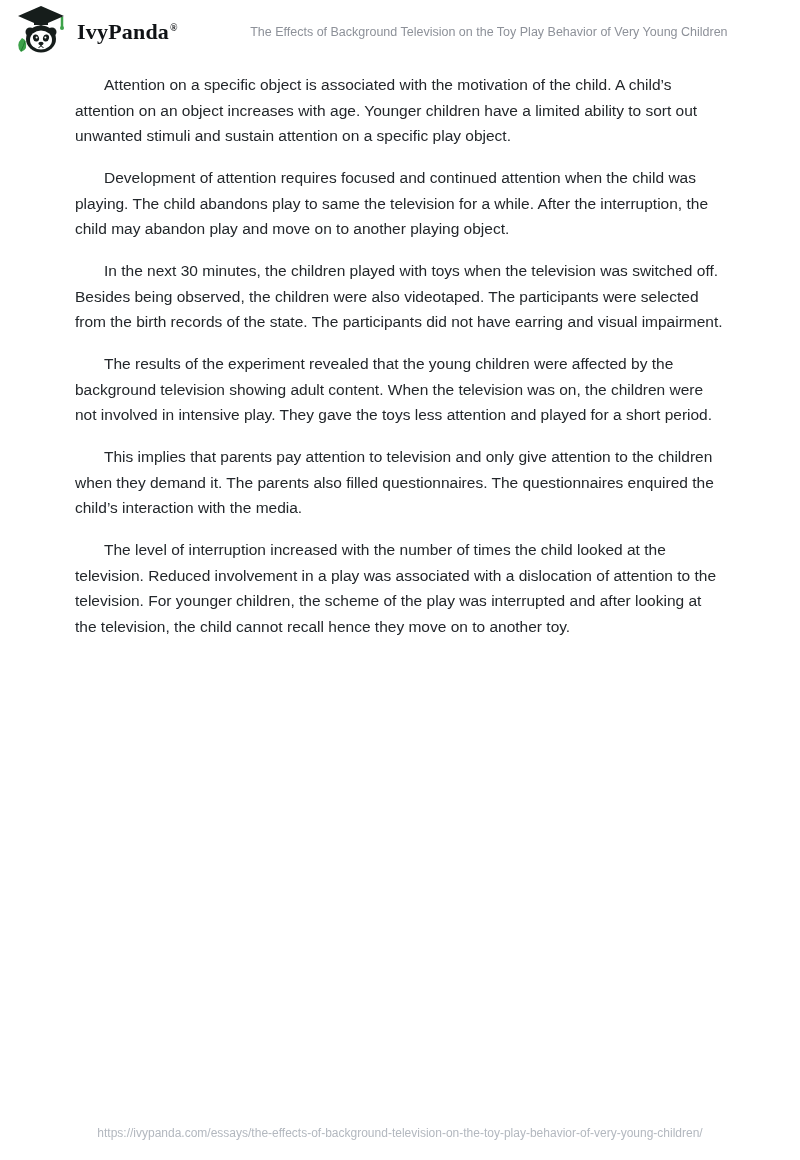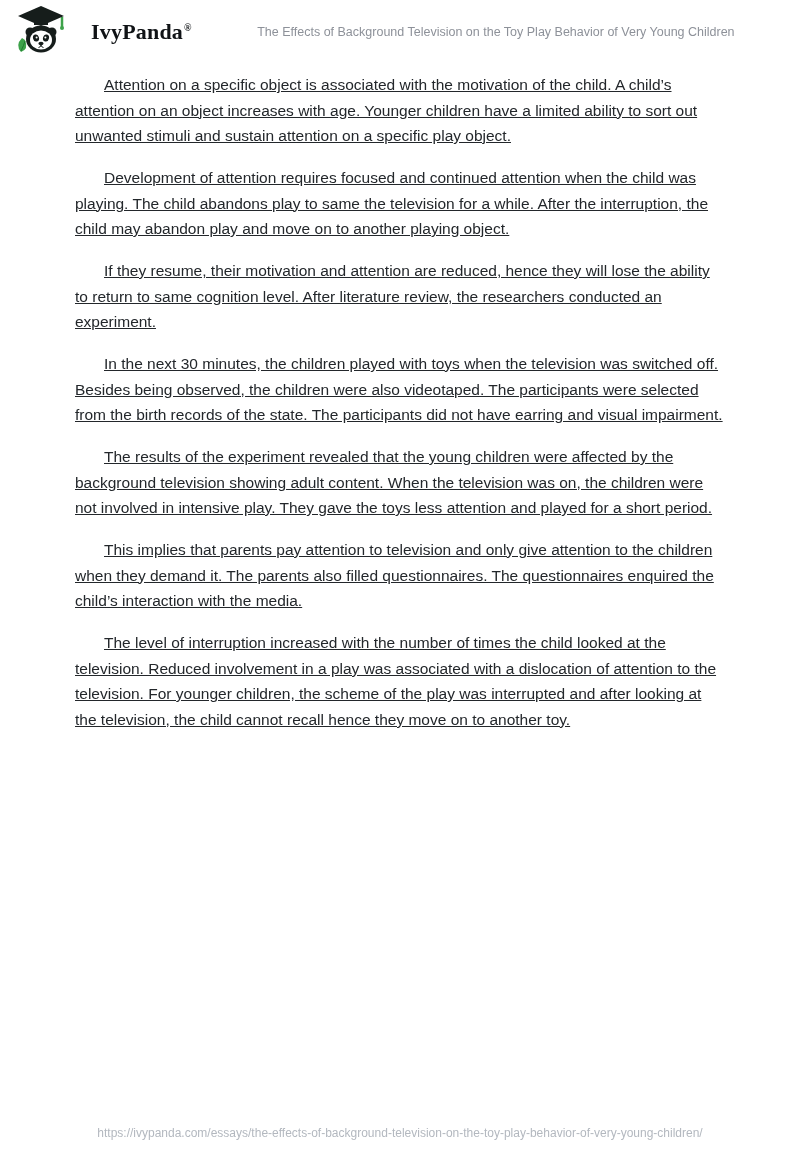--- a/index.html
+++ b/index.html
@@ -14,21 +14,21 @@
   }
   .header {
     display: flex;
     align-items: center;
     height: 64px;
     padding: 8px 30px 8px 14px;
   }
   .brand {
     display: flex;
     align-items: center;
-    gap: 23px;
+    gap: 9px;
     cursor: pointer;
   }
   .logo-icon { display: block; }
   .brand-name {
     font-family: "Liberation Serif", serif;
     font-weight: bold;
     font-size: 22px;
     color: #101316;
     letter-spacing: 0.2px;
     white-space: nowrap;
@@ -44,21 +44,20 @@
   .doc-title {
     flex: 1;
     text-align: center;
     padding-left: 30px;
     font-size: 12.5px;
     color: #8d9199;
     line-height: 1.3;
   }
   .article {
     padding: 8px 76px 0 75px;
-    text-decoration: underline;
   }
   .article p {
     font-size: 15.5px;
     line-height: 25.5px;
     color: #23272b;
     text-indent: 29px;
     margin-bottom: 16.5px;
     text-align: left;
   }
   .footer {
@@ -101,20 +100,19 @@
       </svg>
     </span>
     <span class="brand-name"><span>IvyPanda</span><span class="brand-reg">®</span></span>
   </div>
   <div class="doc-title">The Effects of Background Television on the Toy Play Behavior of Very Young Children</div>
 </div>
 
 <div class="article">
     <p>Attention on a specific object is associated with the motivation of the child. A child’s attention on an object increases with age. Younger children have a limited ability to sort out unwanted stimuli and sustain attention on a specific play object.</p>
     <p>Development of attention requires focused and continued attention when the child was playing. The child abandons play to same the television for a while. After the interruption, the child may abandon play and move on to another playing object.</p>
-    <p>If they resume, their motivation and attention are reduced, hence they will lose the ability to return to same cognition level. After literature review, the researchers conducted an experiment.</p>
     <p>In the next 30 minutes, the children played with toys when the television was switched off. Besides being observed, the children were also videotaped. The participants were selected from the birth records of the state. The participants did not have earring and visual impairment.</p>
     <p>The results of the experiment revealed that the young children were affected by the background television showing adult content. When the television was on, the children were not involved in intensive play. They gave the toys less attention and played for a short period.</p>
     <p>This implies that parents pay attention to television and only give attention to the children when they demand it. The parents also filled questionnaires. The questionnaires enquired the child’s interaction with the media.</p>
     <p>The level of interruption increased with the number of times the child looked at the television. Reduced involvement in a play was associated with a dislocation of attention to the television. For younger children, the scheme of the play was interrupted and after looking at the television, the child cannot recall hence they move on to another toy.</p>
   </div>
 
 <div class="footer">https://ivypanda.com/essays/the-effects-of-background-television-on-the-toy-play-behavior-of-very-young-children/</div>
 
 </body></html>

